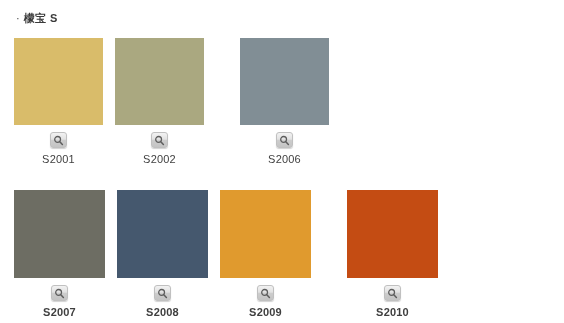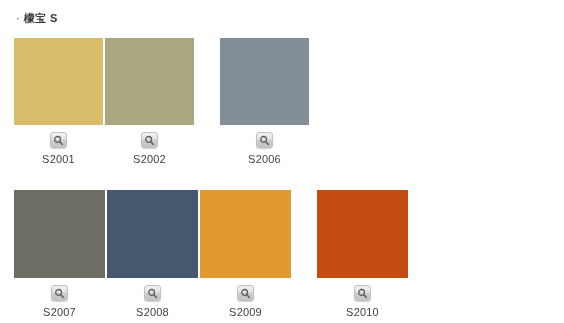--- a/index.html
+++ b/index.html
@@ -42,27 +42,27 @@
     white-space: nowrap;
   }
 
   
   .palette-row {
     position: absolute;
     left: 14px;
     display: flex;
   }
   #palette-row-1 { top: 38px; }
-  #palette-row-2 { top: 190px; }
+  #palette-row-2 { top: 190px; font-weight: bold; }
 
   .swatch-cell {
     display: flex;
     flex-direction: column;
     align-items: center;
-    margin-right: 2px;
+    margin-right: 12px;
   }
   .swatch-cell:last-child { margin-right: 0; padding-left: 24px; }
 
   .swatch-chip {
     width: 89px;
     height: 87px;
     display: block;
   }
   #palette-row-2 .swatch-chip {
     width: 91px;

